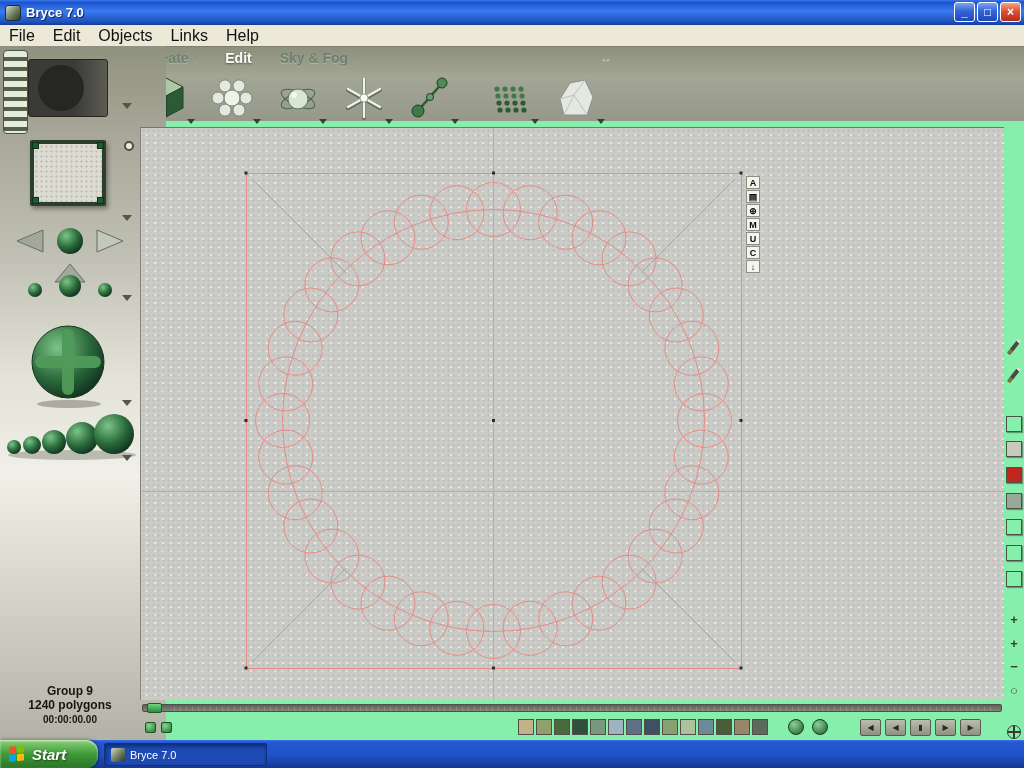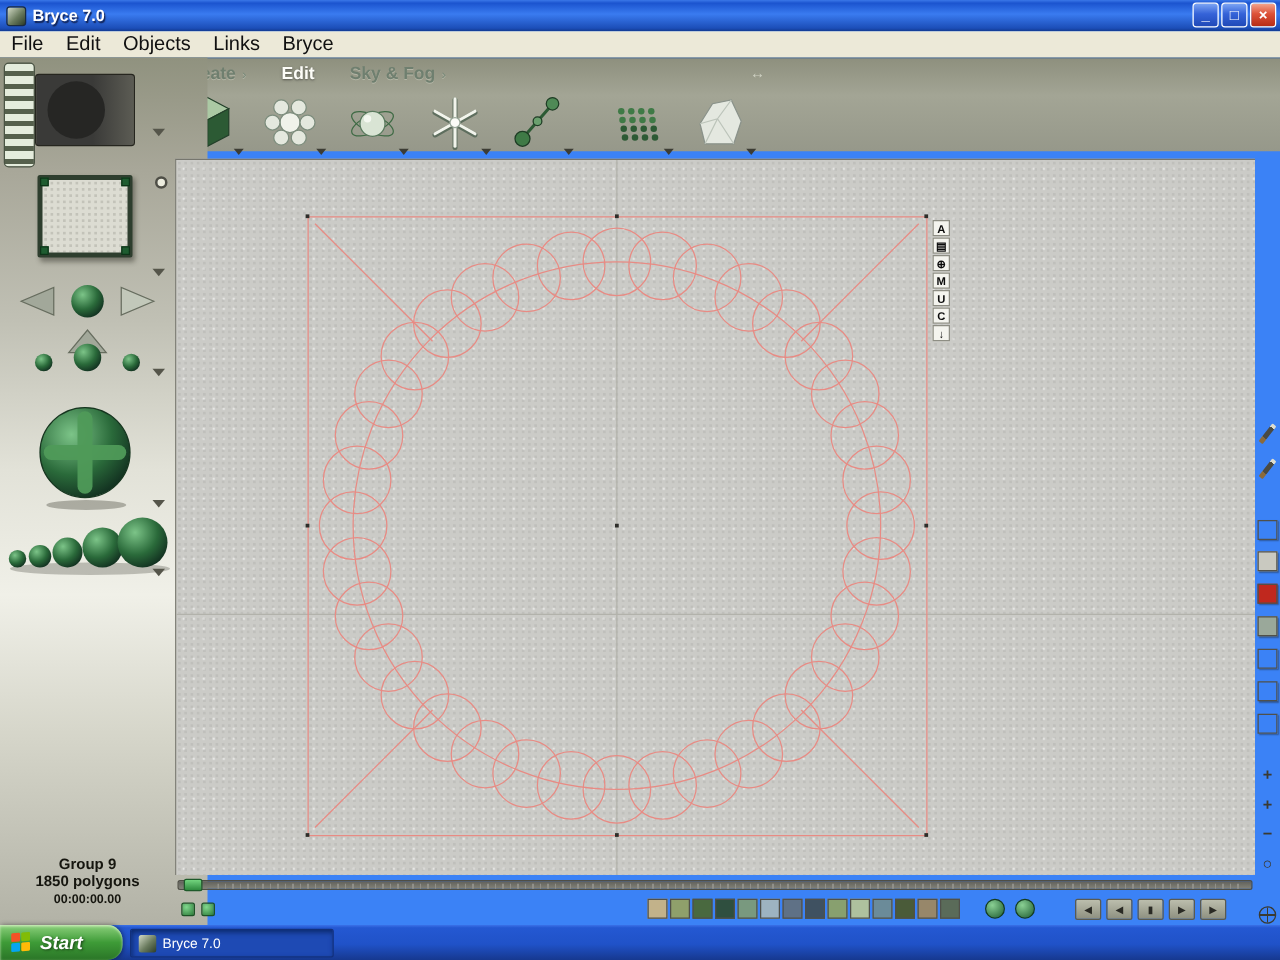--- a/index.html
+++ b/index.html
@@ -1,18 +1,18 @@
 <!DOCTYPE html>
 <html><head>
 <meta charset="utf-8">
 <style>
   *{margin:0;padding:0;box-sizing:border-box;}
   html,body{width:1024px;height:768px;}
   body{font-family:"Liberation Sans",sans-serif;background:#9c9e90;}
-  .screen{position:relative;width:1024px;height:768px;overflow:hidden;background:#3b82f6;}
+  .screen{position:relative;width:1024px;height:768px;overflow:hidden;background:#86efac;}
 
   
   .titlebar{position:absolute;left:0;top:0;width:1024px;height:25px;
     background:linear-gradient(180deg,#3a77e8 0%,#1b54cf 10%,#3a7bf0 45%,#1c4eb8 90%,#123a90 100%);
     display:flex;align-items:center;padding-left:5px;}
   .app-icon{width:16px;height:16px;border-radius:3px;margin-right:5px;
     background:linear-gradient(135deg,#d4dcc8,#6a7b5e 55%,#2c3c28);border:1px solid #1a2a40;}
   .title-text{color:#fff;font-weight:bold;font-size:13px;text-shadow:1px 1px 1px #102050;}
   .win-btns{position:absolute;right:3px;top:2px;display:flex;gap:2px;}
   .wbtn{width:21px;height:20px;border-radius:3px;border:1px solid #fff;color:#fff;font-size:12px;
@@ -160,21 +160,21 @@
       <div class="wbtn minmax">□</div>
       <div class="wbtn close">×</div>
     </div>
   </div>
 
   <div class="menubar">
     <span class="menu-item">File</span>
     <span class="menu-item">Edit</span>
     <span class="menu-item">Objects</span>
     <span class="menu-item">Links</span>
-    <span class="menu-item">Bryce</span>
+    <span class="menu-item">Help</span>
   </div>
 
   <div class="toolbar">
     <div class="tabs">
       <span class="tab">
         <span>Create</span><span class="tab-arrow">›</span>
       </span>
       <span class="tab active">
         <span>Edit</span>
       </span>
@@ -291,21 +291,21 @@
         <ellipse cx="70" cy="49" rx="64" ry="5" fill="rgba(70,70,58,0.3)"></ellipse>
         <circle cx="12" cy="41" r="7" fill="url(#gs)"></circle>
         <circle cx="30" cy="39" r="9" fill="url(#gs)"></circle>
         <circle cx="52" cy="36" r="12" fill="url(#gs)"></circle>
         <circle cx="80" cy="32" r="16" fill="url(#gs)"></circle>
         <circle cx="112" cy="28" r="20" fill="url(#gs)"></circle>
       </svg>
     </div>
     <div class="status">
       <div class="g">Group 9</div>
-      <div class="p">1850 polygons</div>
+      <div class="p">1240 polygons</div>
       <div class="t">00:00:00.00</div>
     </div>
   <div class="side-marker" style="top: 57px;"></div>
       <div class="side-marker" style="top: 169px;"></div>
       <div class="side-marker" style="top: 249px;"></div>
       <div class="side-marker" style="top: 354px;"></div>
       <div class="side-marker" style="top: 409px;"></div>
     </div>
   <div class="camera-dot"></div>
 

